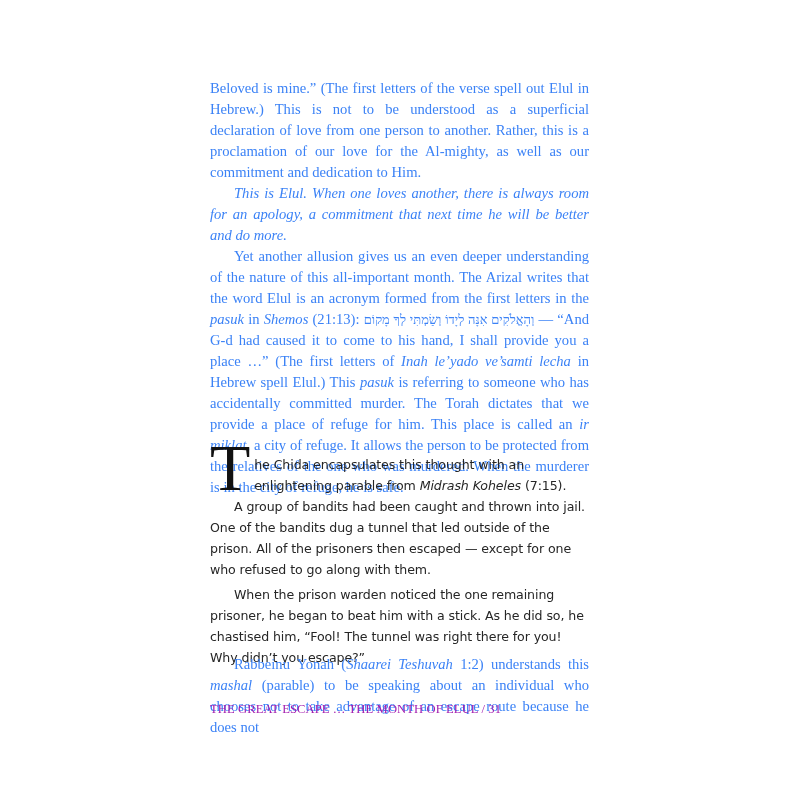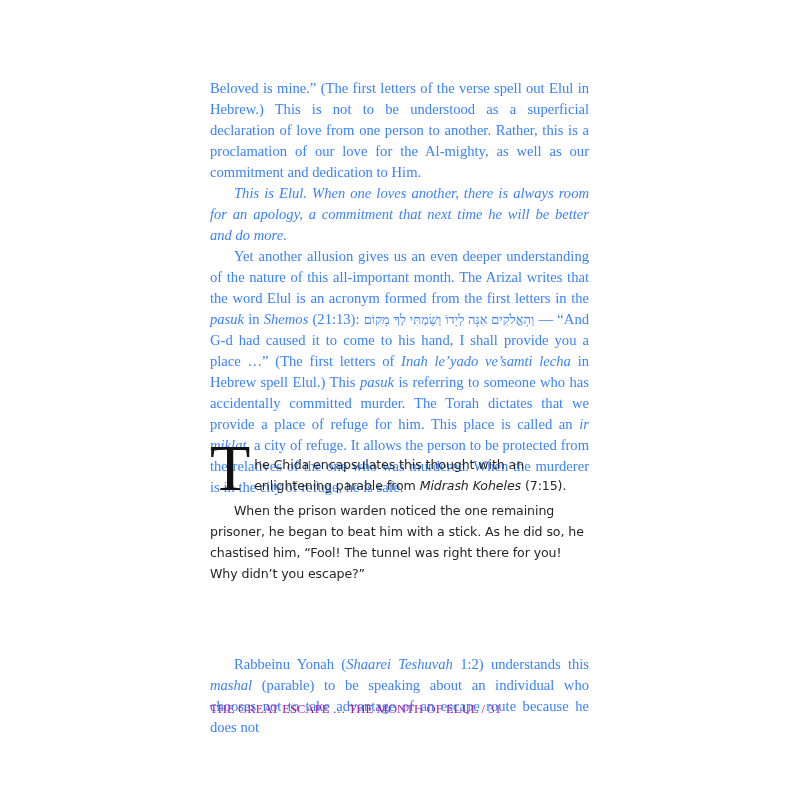--- a/index.html
+++ b/index.html
@@ -48,20 +48,21 @@
     <p><span>Beloved is mine.” (The first letters of the verse spell out Elul in Hebrew.) This is not to be understood as a superficial declaration of love from one person to another. Rather, this is a proclamation of our love for the Al-mighty, as well as our commitment and dedi­cation to Him.</span></p>
     <p class="indent"><i>This is Elul. When one loves another, there is always room for an apology, a commitment that next time he will be better and do more.</i></p>
     <p class="indent"><span>Yet another allusion gives us an even deeper understanding of the nature of this all-important month. The Arizal writes that the word Elul is an acronym formed from the first letters in the </span><i>pasuk</i><span> in </span><i>Shemos</i><span> (21:13): </span><span class="heb" dir="rtl">וְהָאֱלֹקִים אִנָּה לְיָדוֹ וְשַׂמְתִּי לְךָ מָקוֹם</span><span> — “And G-d had caused it to come to his hand, I shall provide you a place …” (The first letters of </span><i>Inah le’yado ve’samti lecha</i><span> in Hebrew spell Elul.) This </span><i>pasuk</i><span> is referring to someone who has accidentally committed murder. The Torah dictates that we provide a place of refuge for him. This place is called an </span><i>ir miklat</i><span>, a city of refuge. It allows the person to be protected from the relatives of the one who was murdered. When the murderer is in the city of refuge, he is safe.</span></p>
   </div>
 
   <div class="block2 sans">
     <div class="dropcap-wrap">
       <span class="dropcap">T</span>
       <p class="first-para"><span>he Chida encapsulates this thought with an enlightening parable from </span><i>Midrash Koheles</i><span> (7:15).</span></p>
     </div>
+    <p class="indent" style="clear:both;"><span>A group of bandits had been caught and thrown into jail. One of the bandits dug a tunnel that led outside of the prison. All of the prisoners then escaped — except for one who refused to go along with them.</span></p>
     <p class="indent gap-top"><span>When the prison warden noticed the one remaining prisoner, he began to beat him with a stick. As he did so, he chastised him, “Fool! The tunnel was right there for you! Why didn’t you escape?”</span></p>
   </div>
 
   <div class="block3 serif">
     <p class="indent"><span>Rabbeinu Yonah (</span><i>Shaarei Teshuvah</i><span> 1:2) understands this </span><i>mashal</i><span> (parable) to be speaking about an individual who chooses not to take advantage of an escape route because he does not</span></p>
   </div>
 
   <div class="footer">
     <span>THE GREAT ESCAPE … THE MONTH OF ELUL</span><span> / </span><span>31</span>
   </div>

